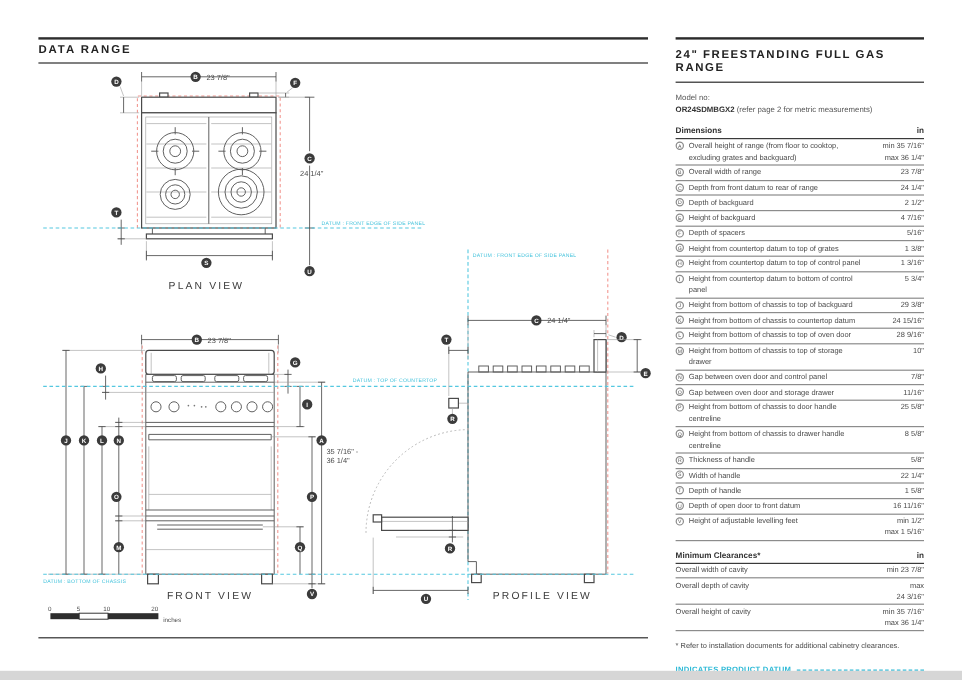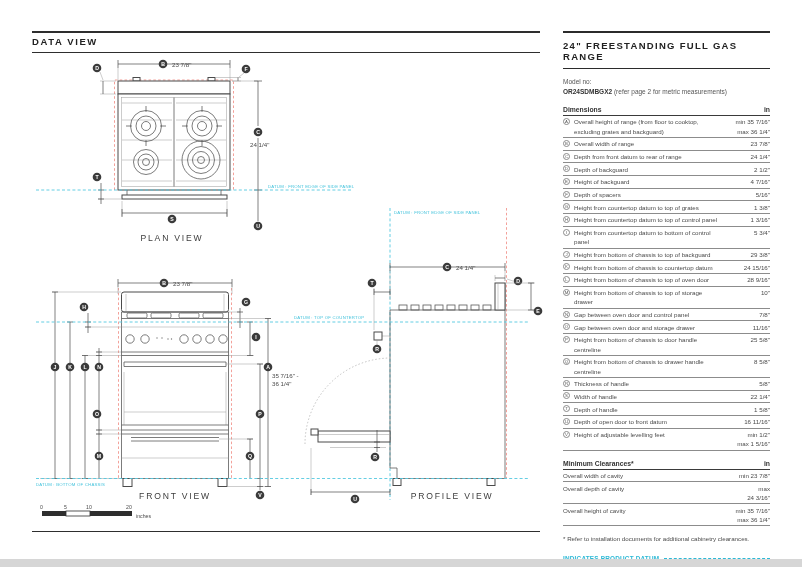--- a/index.html
+++ b/index.html
@@ -52,21 +52,21 @@
   .legend-label { font-size:6.4px; font-weight:bold; letter-spacing:0.2px; }
   .legend-dash { flex:1; border-top:1px dashed currentColor; margin-left:5px; }
   .bottom-strip { position:absolute; left:0; bottom:0; width:802px; height:8px; background:#d6d6d6; }
 </style>
 </head>
 <body>
 
 <div class="page">
 
   <div class="rule" style="left:32px; top:31px; width:508px; height:1.5px;"></div>
-  <div class="left-title">DATA VIEW</div>
+  <div class="left-title">DATA RANGE</div>
   <div class="rule" style="left:32px; top:52px; width:508px; height:1px;"></div>
   <div class="rule" style="left:32px; top:531px; width:508px; height:1px;"></div>
 
   <svg class="drawings" width="802" height="567" viewBox="0 0 802 567">
 
     <g>
 
       <path class="red-d" d="M114.5,190 L114.5,80 L233.5,80 L233.5,190"></path>
 
       <rect class="bodyln" x="133" y="77.5" width="7" height="3.5"></rect>

